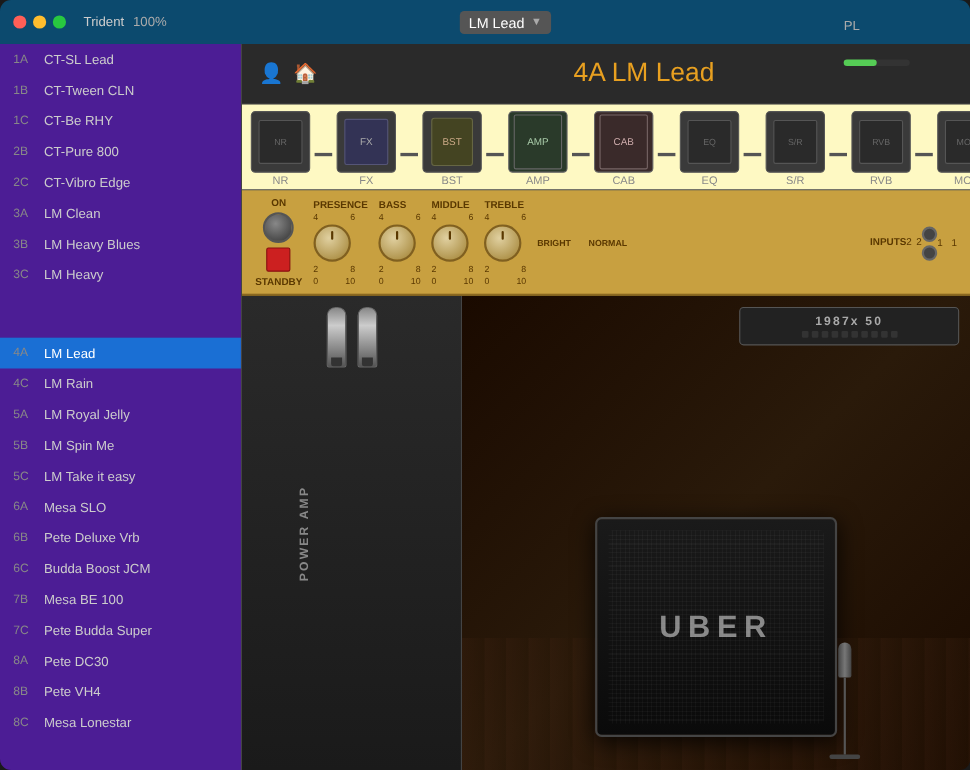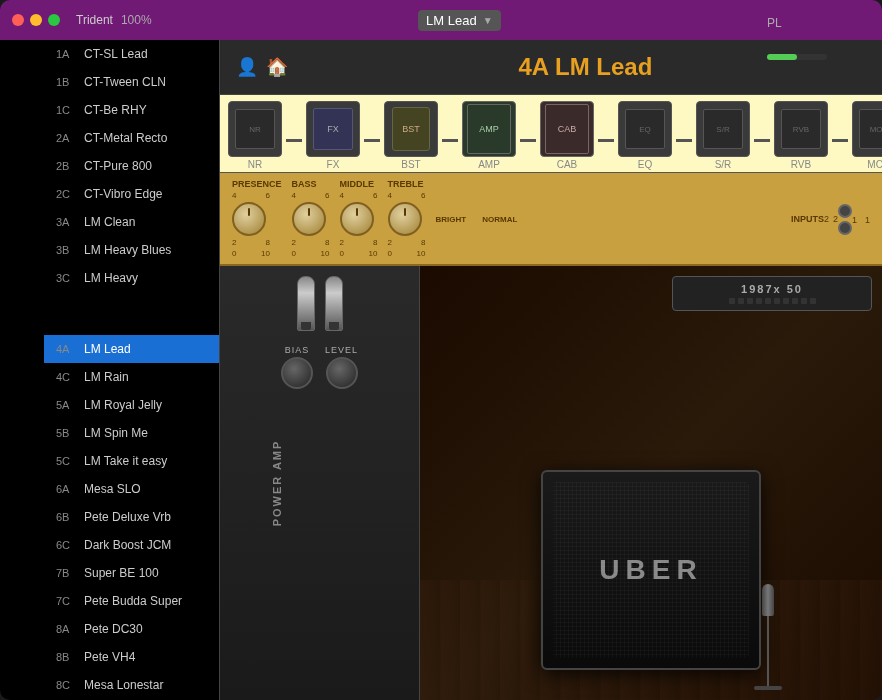--- a/index.html
+++ b/index.html
@@ -2,21 +2,21 @@
 <html><head>
   <meta charset="utf-8">
   <style>
     * { box-sizing: border-box; margin: 0; padding: 0; }
     body { width: 882px; height: 700px; overflow: hidden; font-family: -apple-system, BlinkMacSystemFont, 'Helvetica Neue', sans-serif; background: #1a1a1a; }
 
     .window { width: 882px; height: 700px; border-radius: 10px; overflow: hidden; display: flex; flex-direction: column; }
 
     
     .titlebar {
-      background: #701a75;
+      background: #0c4a6e;
       height: 40px;
       display: flex;
       align-items: center;
       padding: 0 12px;
       gap: 8px;
       flex-shrink: 0;
     }
     .traffic-lights { display: flex; gap: 6px; }
     .tl { width: 12px; height: 12px; border-radius: 50%; }
     .tl-red { background: #ff5f57; }
@@ -34,25 +34,24 @@
     .pl-bar { width: 60px; height: 6px; background: #333; border-radius: 3px; position: relative; }
     .pl-fill { width: 50%; height: 100%; background: #5c5; border-radius: 3px; }
     .tb-icons { display: flex; gap: 8px; color: #aaa; font-size: 14px; }
 
     
     .main { display: flex; flex: 1; overflow: hidden; }
 
     
     .sidebar {
       width: 220px;
-      background: #000000;
+      background: #4c1d95;
       border-right: 1px solid #444;
       overflow-y: auto;
       flex-shrink: 0;
-      padding-left: 44px;
     }
     .sidebar::-webkit-scrollbar { width: 4px; }
     .sidebar::-webkit-scrollbar-track { background: #222; }
     .sidebar::-webkit-scrollbar-thumb { background: #555; }
     .sidebar-item {
       display: flex;
       align-items: center;
       padding: 5px 12px;
       color: #ccc;
       font-size: 12px;
@@ -71,21 +70,21 @@
       background: #2a2a2a;
       height: 55px;
       display: flex;
       align-items: center;
       padding: 0 16px;
       gap: 16px;
       border-bottom: 1px solid #444;
       flex-shrink: 0;
     }
     .preset-icons { display: flex; gap: 8px; color: #aaa; font-size: 18px; }
-    .preset-title { flex: 1; text-align: center; color: #e8a020; font-size: 24px; font-weight: bold; }
+    .preset-title { flex: 1; text-align: center; color: #e8a020; font-size: 24px; font-weight: normal; }
 
     
     .signal-chain {
       background: #fef9c3;
       padding: 6px 8px 2px;
       display: flex;
       align-items: flex-end;
       gap: 4px;
       border-bottom: 1px solid #555;
       flex-shrink: 0;
@@ -300,24 +299,20 @@
         </div>
         <div class="sidebar-item">
           <span class="sidebar-slot">1B</span>
           <span class="sidebar-name">CT-Tween CLN</span>
         </div>
         <div class="sidebar-item">
           <span class="sidebar-slot">1C</span>
           <span class="sidebar-name">CT-Be RHY</span>
         </div>
         <div class="sidebar-item">
-          <span class="sidebar-slot">2A</span>
-          <span class="sidebar-name">CT-Metal Recto</span>
-        </div>
-        <div class="sidebar-item">
           <span class="sidebar-slot">2B</span>
           <span class="sidebar-name">CT-Pure 800</span>
         </div>
         <div class="sidebar-item">
           <span class="sidebar-slot">2C</span>
           <span class="sidebar-name">CT-Vibro Edge</span>
         </div>
         <div class="sidebar-item">
           <span class="sidebar-slot">3A</span>
           <span class="sidebar-name">LM Clean</span>
@@ -353,25 +348,25 @@
         <div class="sidebar-item">
           <span class="sidebar-slot">6A</span>
           <span class="sidebar-name">Mesa SLO</span>
         </div>
         <div class="sidebar-item">
           <span class="sidebar-slot">6B</span>
           <span class="sidebar-name">Pete Deluxe Vrb</span>
         </div>
         <div class="sidebar-item">
           <span class="sidebar-slot">6C</span>
-          <span class="sidebar-name">Dark Boost JCM</span>
+          <span class="sidebar-name">Budda Boost JCM</span>
         </div>
         <div class="sidebar-item">
           <span class="sidebar-slot">7B</span>
-          <span class="sidebar-name">Super BE 100</span>
+          <span class="sidebar-name">Mesa BE 100</span>
         </div>
         <div class="sidebar-item">
           <span class="sidebar-slot">7C</span>
           <span class="sidebar-name">Pete Budda Super</span>
         </div>
         <div class="sidebar-item">
           <span class="sidebar-slot">8A</span>
           <span class="sidebar-name">Pete DC30</span>
         </div>
         <div class="sidebar-item">
@@ -453,20 +448,26 @@
           <div class="chain-connector"></div>
           <div class="chain-item">
             <div class="chain-box">
               <div style="width:40px;height:40px;background:#2a2a2a;border:1px solid #555;border-radius:2px;display:flex;align-items:center;justify-content:center;font-size:8px;color:#666;">MOD</div>
             </div>
             <span class="chain-label">MOD</span>
           </div>
         </div>
 
       <div class="amp-controls">
+        <div class="on-section">
+          <span style="font-size:9px;color:#5a3800;font-weight:bold;">ON</span>
+          <div class="power-switch"></div>
+          <div class="red-button"></div>
+          <span class="standby-label">STANDBY</span>
+        </div>
 
         <div class="amp-section">
           <span class="amp-section-label">PRESENCE</span>
           <div style="display:flex;gap:2px;font-size:8px;color:#5a3800;width:38px;justify-content:space-between;">
               <span>4</span>
               <span>6</span>
             </div>
           <div class="knob"></div>
           <div style="display:flex;gap:2px;font-size:8px;color:#5a3800;width:38px;justify-content:space-between;">
               <span>2</span>
@@ -553,30 +554,20 @@
         </div>
       </div>
 
       <div class="lower">
 
         <div class="power-amp-section">
           <div class="tubes">
             <div class="tube"></div>
             <div class="tube"></div>
           </div>
-          <div class="pa-knobs">
-            <div class="pa-knob-group">
-              <span class="pa-knob-label">BIAS</span>
-              <div class="pa-knob"></div>
-            </div>
-            <div class="pa-knob-group">
-              <span class="pa-knob-label">LEVEL</span>
-              <div class="pa-knob"></div>
-            </div>
-          </div>
           <div style="position:absolute;left:14px;top:50%;transform:translateY(-50%) rotate(-90deg);transform-origin:center;white-space:nowrap;color:#888;font-size:11px;font-weight:bold;letter-spacing:2px;">POWER AMP</div>
         </div>
 
         <div class="cabinet-vis">
           <div class="floor-texture"></div>
           <div class="amp-head">
             <div class="amp-head-name">1987x 50</div>
             <div class="amp-head-lights">
               <div class="amp-head-light"></div>
               <div class="amp-head-light"></div>

